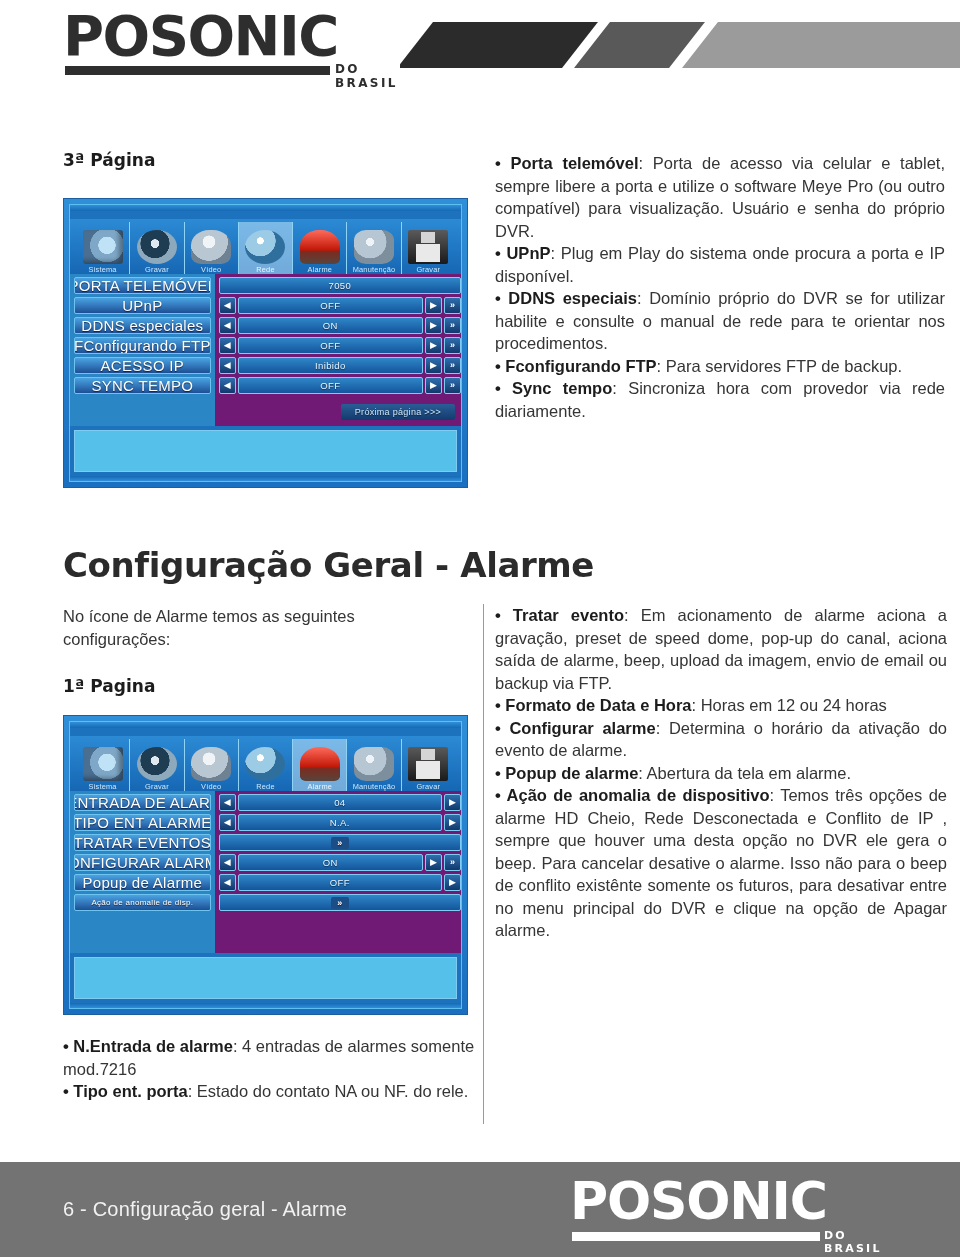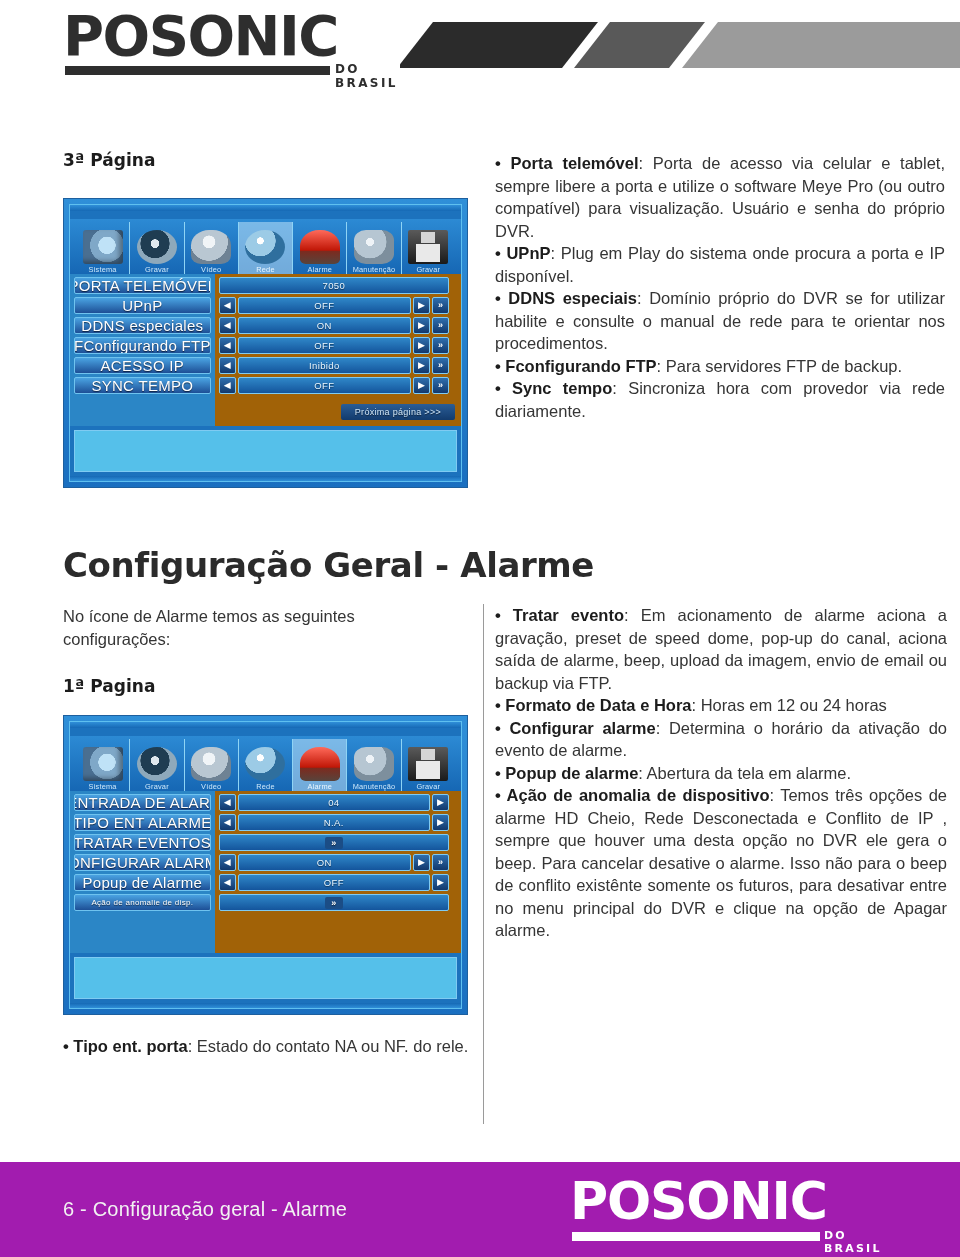--- a/index.html
+++ b/index.html
@@ -107,21 +107,21 @@
   .g-glob { background: radial-gradient(circle at 38% 32%, #ffffff 0 10%, #9ccbe6 11% 45%, #2f6f9e 46% 100%); border-radius: 50%; }
   .g-siren{ background: linear-gradient(#ff6a5a, #c01606 60%, #7d2a1e 61%, #58443c); border-radius: 48% 48% 14% 14%; }
   .g-gear { background: radial-gradient(circle at 40% 35%, #eef3f7 0 12%, #b6c6d2 13% 50%, #7d8f9d 51% 100%); border-radius: 30%; }
   .g-disk { background: linear-gradient(#5a5a5a, #1a1a1a); border-radius: 2px; position: relative; }
   .g-disk:after { content:""; position:absolute; left:8px; top:14px; width:24px; height:18px; background:#e9e9e9; }
   .g-disk:before { content:""; position:absolute; left:13px; top:2px; width:14px; height:11px; background:#d5d5d5; }
 
   
   .rows { display: flex; flex: 1; background: #8fd4f0; }
   .labelcol { width: 37%; background: #2b86c6; padding: 3px 4px 0 4px; }
-  .valuecol { flex: 1; background: #a16207; padding: 3px 12px 0 4px; position: relative; }
+  .valuecol { flex: 1; background: #701a75; padding: 3px 0 0 4px; position: relative; }
 
   .lbtn {
     height: 17px; margin-bottom: 3px;
     background: linear-gradient(#4aa3e2, #1d4f96);
     border: 1px solid #6fc3ef;
     border-radius: 2px;
     display: flex; align-items: center; justify-content: center;
     color: #ffffff; font-size: 15px; letter-spacing: .3px;
     text-shadow: 0 1px 1px rgba(0,0,0,.6);
     white-space: nowrap; overflow: hidden;
@@ -167,21 +167,21 @@
     border: 1px solid #7fcbf2;
   }
   .dvr-botbar { height: 5px; background: linear-gradient(#1669b5, #2f8fd8); }
 
   
   .vdivider { position: absolute; background: #9a9a9a; width: 1px; }
 
   
   .footer {
     position: absolute; left: 0; top: 1162px; width: 960px; height: 95px;
-    background: #a21caf;
+    background: #737373;
   }
   .footer-text {
     position: absolute; left: 63px; top: 36px;
     color: #f2f2f2; font-size: 20px; letter-spacing: .2px;
   }
   .footer-logo { position: absolute; left: 570px; top: 12px; }
   .footer-word {
     font-family: "DejaVu Sans", sans-serif;
     font-weight: bold; font-size: 52px; letter-spacing: -1.2px;
     color: #ffffff; line-height: 54px;
@@ -386,20 +386,21 @@
             </div>
           </div>
         </div>
     </div>
     <div class="statusbar"></div>
     <div class="dvr-botbar"></div>
   </div>
 </div>
 
 <div class="para" style="position:absolute;left:63px;top:1035px;width:412px;" id="alarm-left">
+    <p><b>• N.Entrada de alarme</b><span>: 4 entradas de alarmes somente mod.7216</span></p>
     <p><b>• Tipo ent. porta</b><span>: Estado do contato NA ou NF. do rele.</span></p>
   </div>
 
 <div class="vdivider" style="left:483px;top:604px;height:520px;"></div>
 
 <div class="para just" style="position:absolute;left:495px;top:604px;width:452px;" id="alarm-right">
     <p><b>• Tratar evento</b><span>: Em acionamento de alarme aciona a gravação, preset de speed dome, pop-up do canal, aciona saída de alarme, beep, upload da imagem, envio de email ou backup via FTP.</span></p>
     <p><b>• Formato de Data e Hora</b><span>: Horas em 12 ou 24 horas</span></p>
     <p><b>• Configurar alarme</b><span>: Determina o horário da ativação do evento de alarme.</span></p>
     <p><b>• Popup de alarme</b><span>: Abertura da tela em alarme.</span></p>

